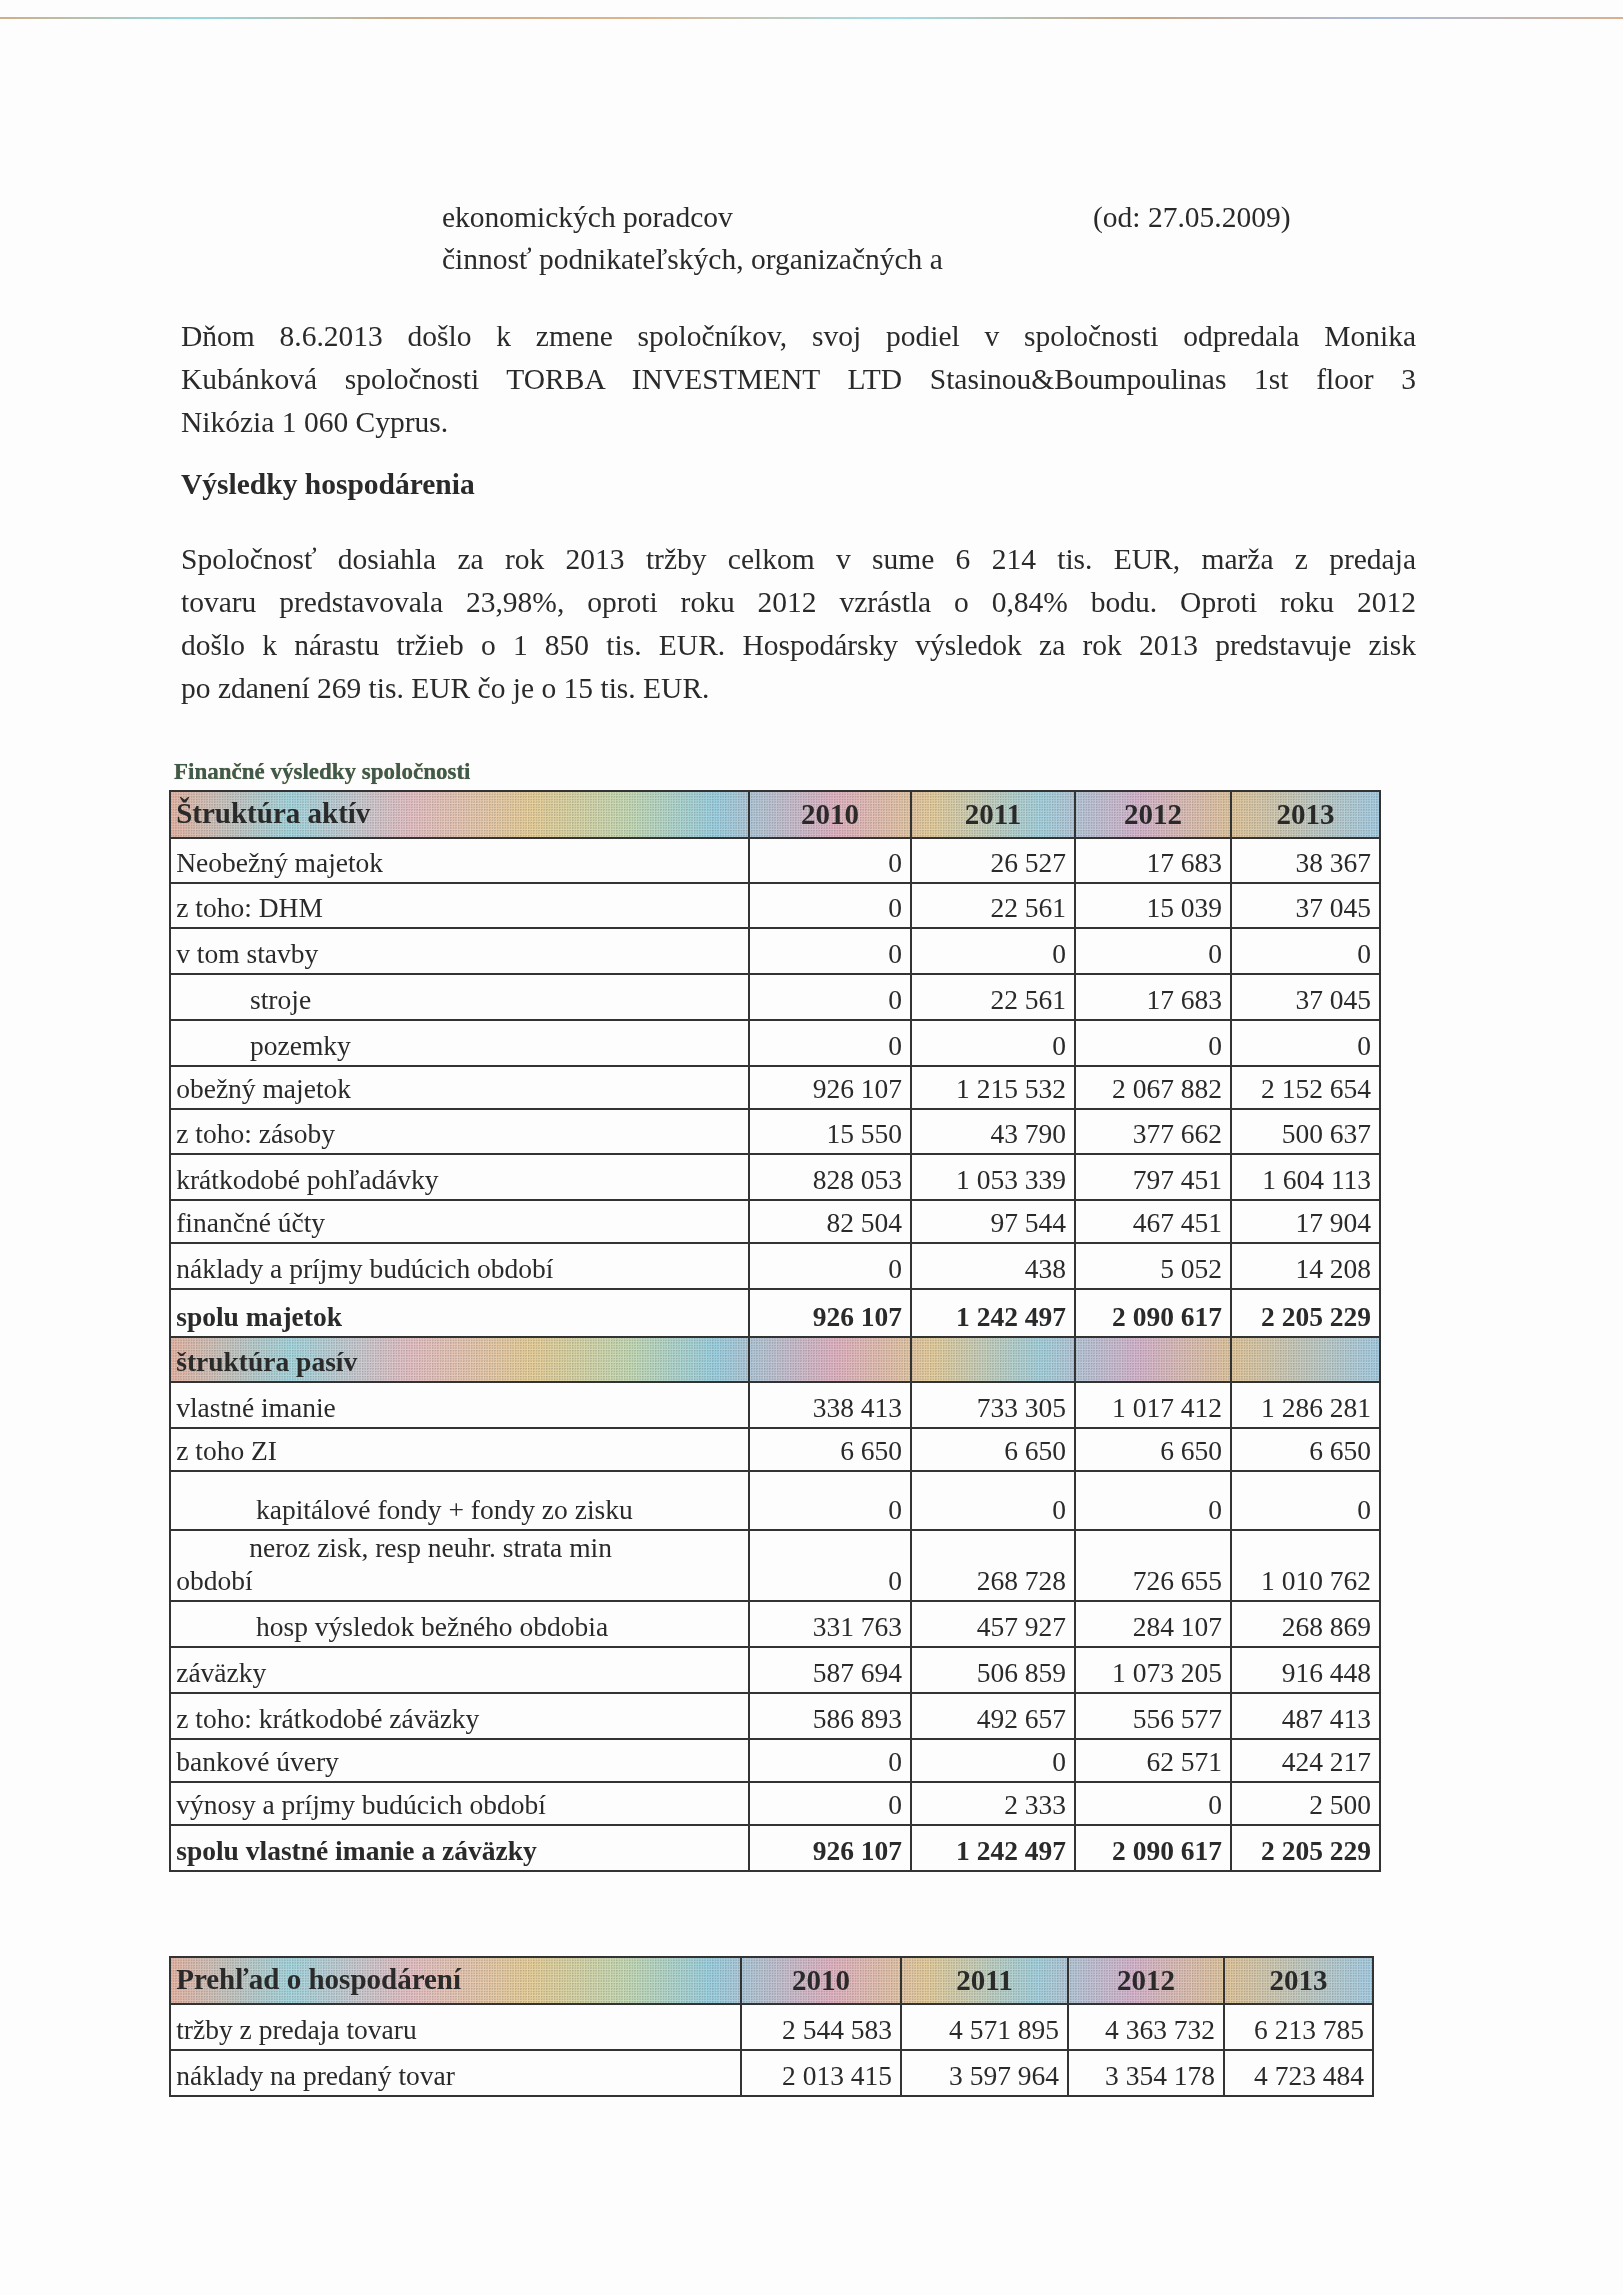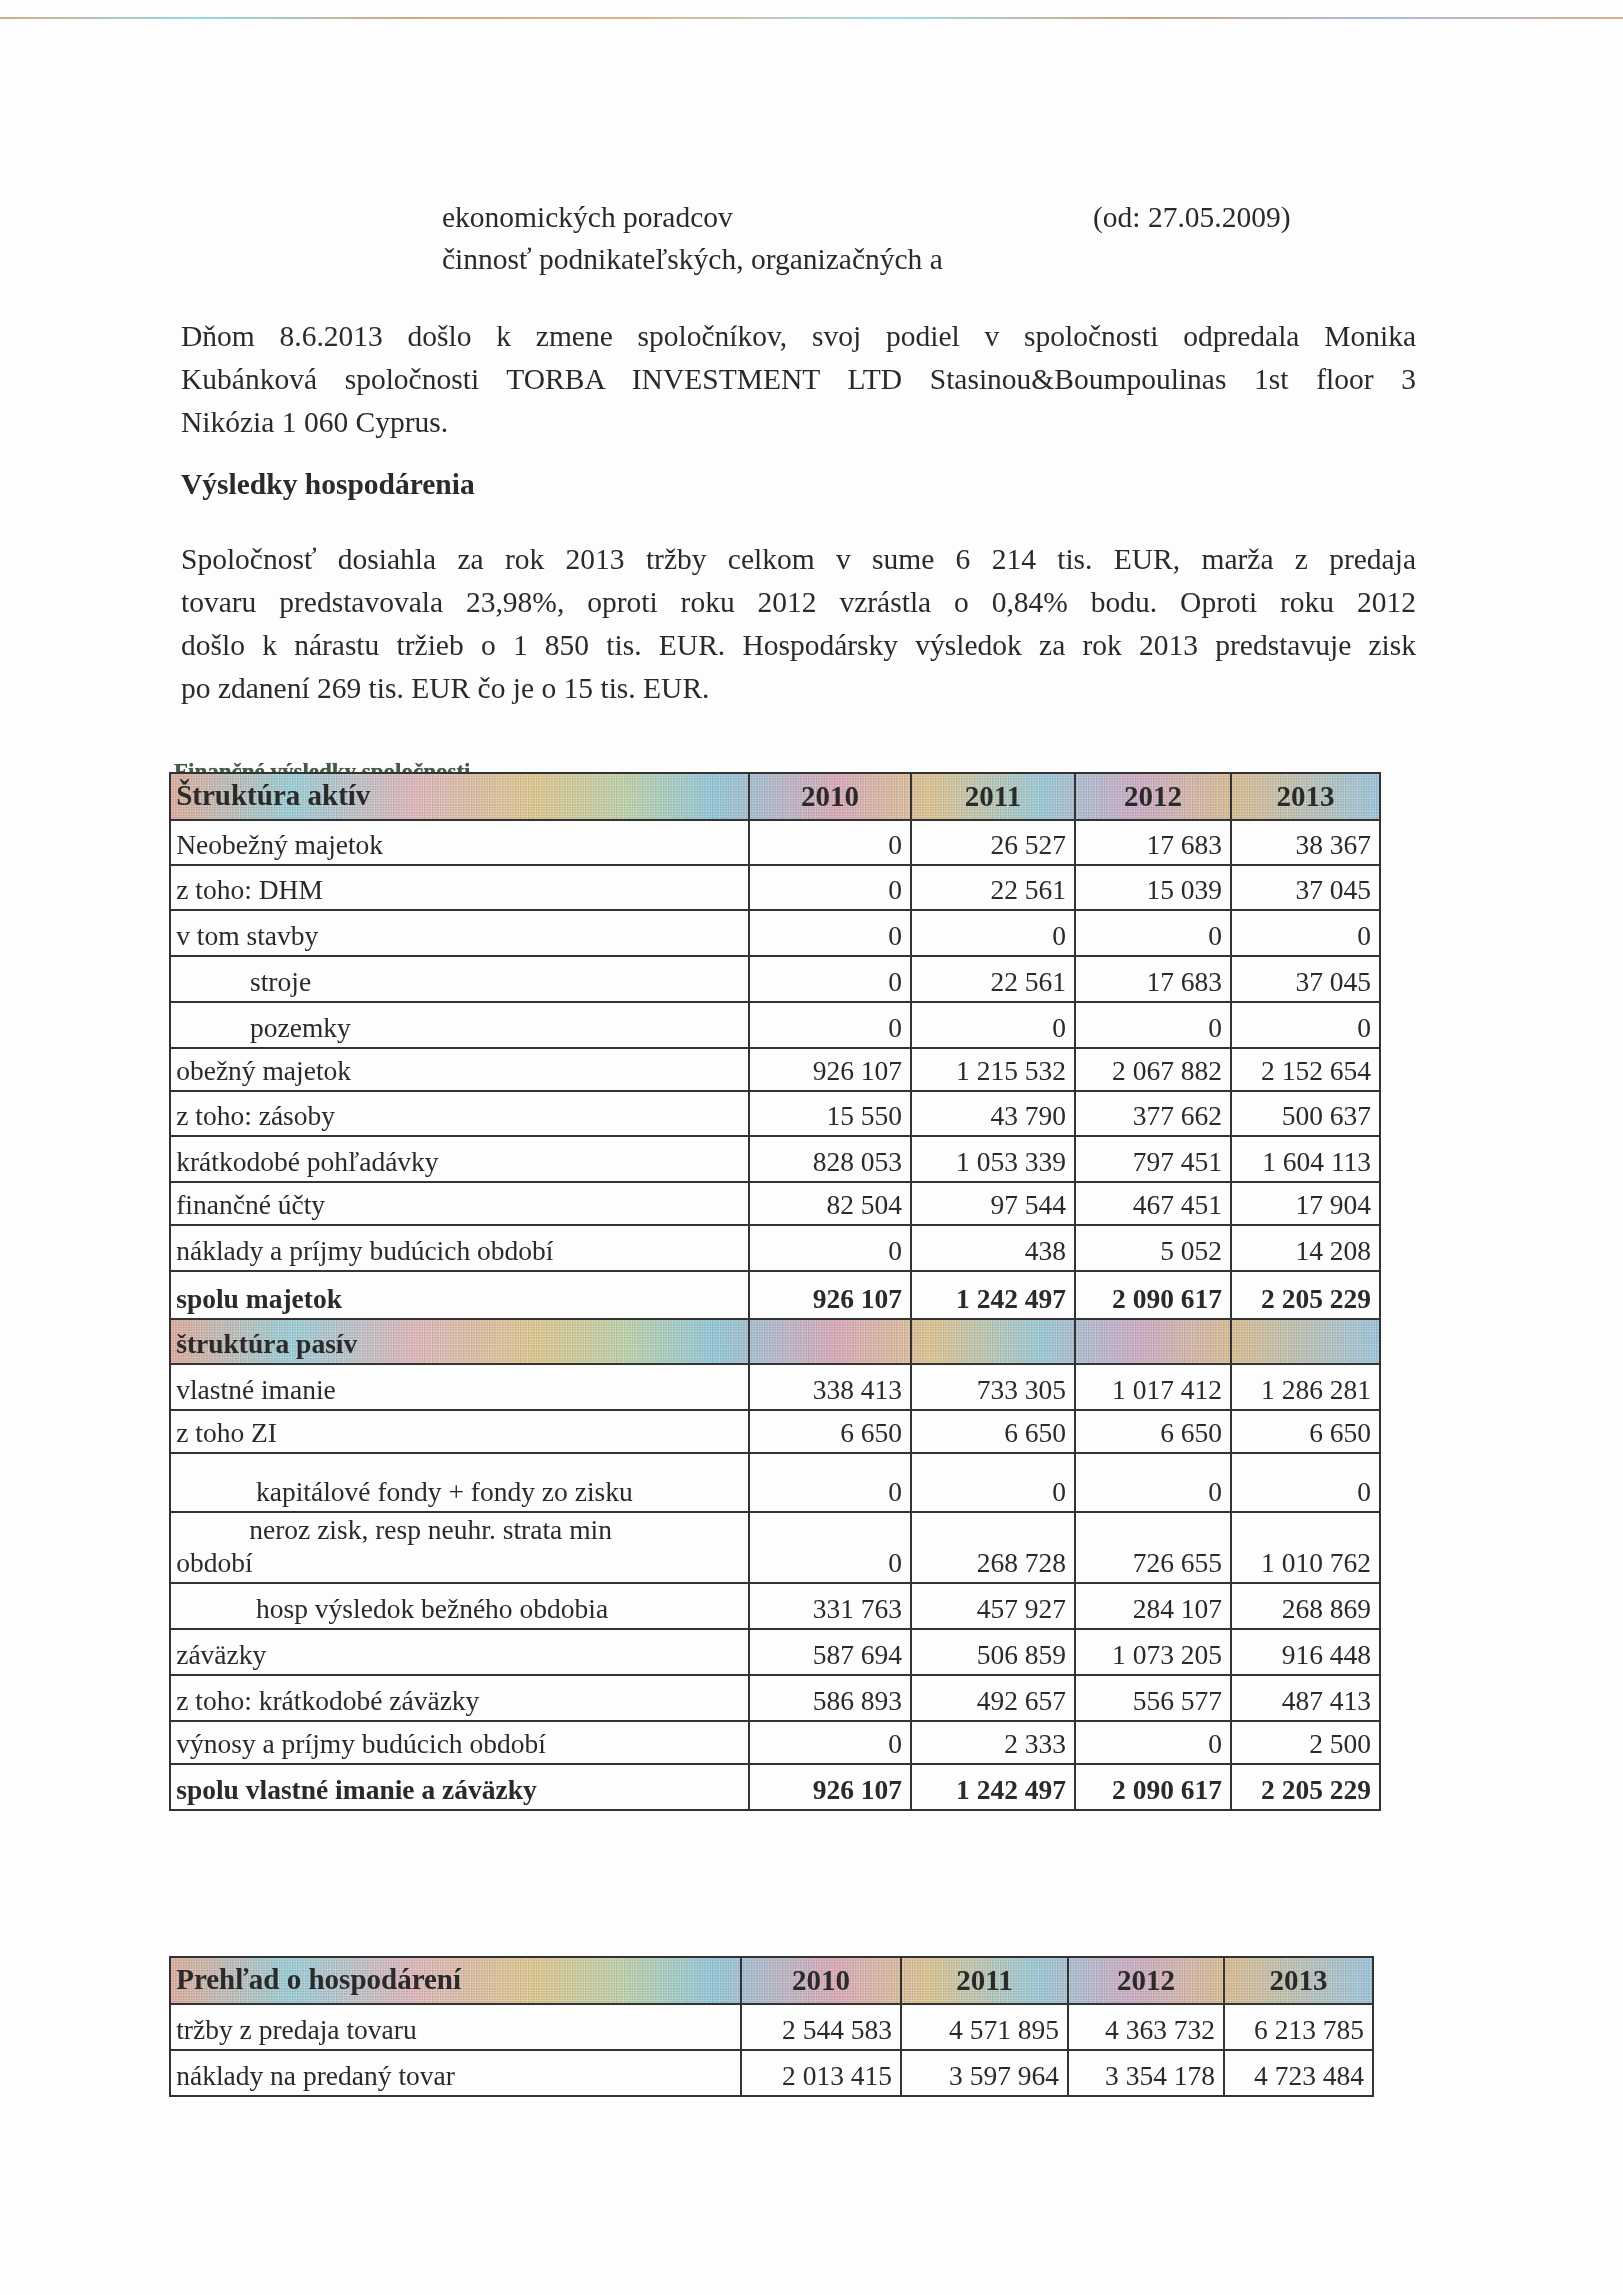--- a/index.html
+++ b/index.html
@@ -73,21 +73,21 @@
 
 <div class="abs p para2">
   <span style="text-align-last:justify;">Spoločnosť dosiahla za rok 2013 tržby celkom v sume 6 214 tis. EUR, marža z predaja</span>
   <span style="text-align-last:justify;">tovaru predstavovala 23,98%, oproti roku 2012 vzrástla o 0,84% bodu. Oproti roku 2012</span>
   <span style="text-align-last:justify;">došlo k nárastu tržieb o 1 850 tis. EUR. Hospodársky výsledok za rok 2013 predstavuje zisk</span>
   <span>po zdanení 269 tis. EUR čo je o 15 tis. EUR.</span>
 </div>
 
 <div class="abs caption">Finančné výsledky spoločnosti</div>
 
-<table class="fin" id="fin-table" style="left:169px; top:772px; width:1210px;padding-left:30px;">
+<table class="fin" id="fin-table" style="left:169px; top:790px; width:1210px;padding-left:30px;">
   <colgroup>
     <col style="width:579px">
       <col style="width:162px">
       <col style="width:164px">
       <col style="width:156px">
       <col style="width:149px">
   </colgroup>
   <tbody id="fin-body">
       <tr class="hdr rainbow" style="height: 47px;">
         <td class="lbl">Štruktúra aktív</td>
@@ -224,20 +224,27 @@
         <td class="num">506 859</td>
         <td class="num">1 073 205</td>
         <td class="num">916 448</td>
       </tr>
       <tr style="height: 46px;">
         <td class="lbl">z toho: krátkodobé záväzky</td>
         <td class="num">586 893</td>
         <td class="num">492 657</td>
         <td class="num">556 577</td>
         <td class="num">487 413</td>
+      </tr>
+      <tr style="height: 43px;">
+        <td class="lbl">bankové úvery</td>
+        <td class="num">0</td>
+        <td class="num">0</td>
+        <td class="num">62 571</td>
+        <td class="num">424 217</td>
       </tr>
       <tr style="height: 43px;">
         <td class="lbl">výnosy a príjmy budúcich období</td>
         <td class="num">0</td>
         <td class="num">2 333</td>
         <td class="num">0</td>
         <td class="num">2 500</td>
       </tr>
       <tr class="bold" style="height: 46px;">
         <td class="lbl">spolu vlastné imanie a záväzky</td>

